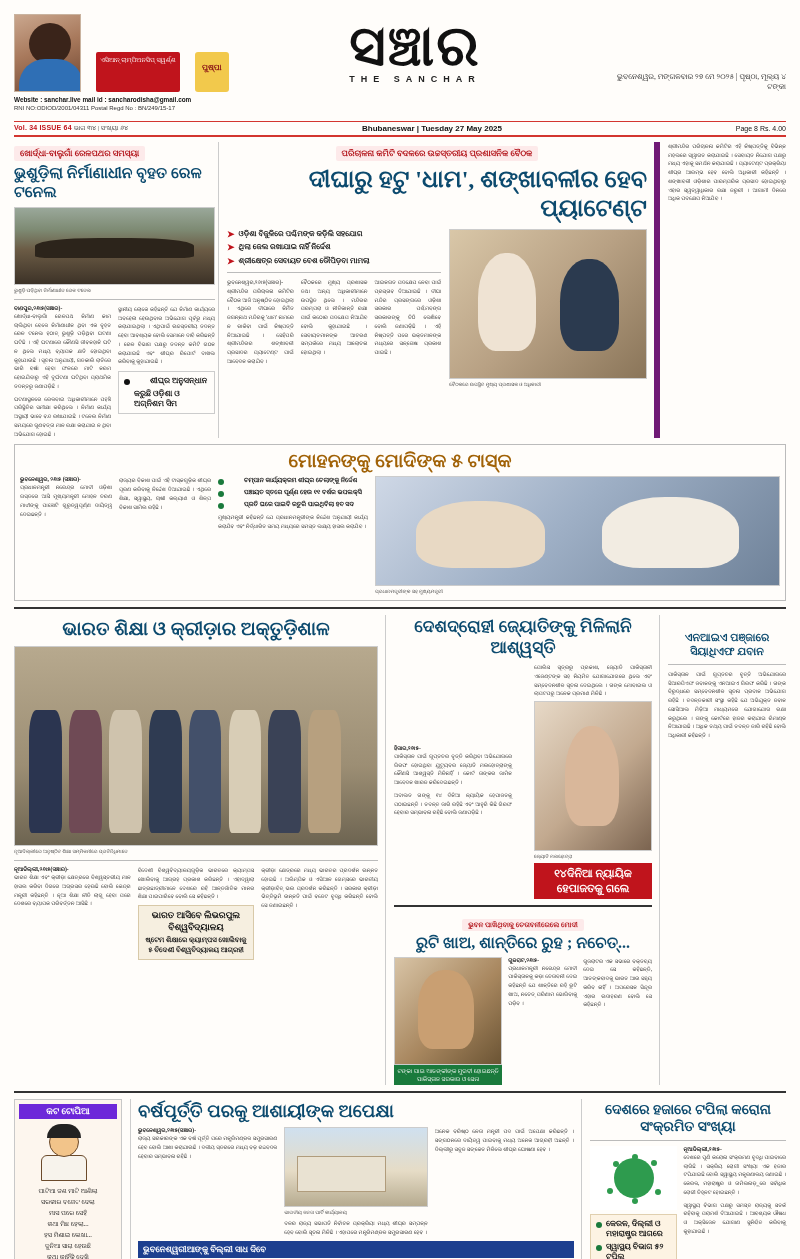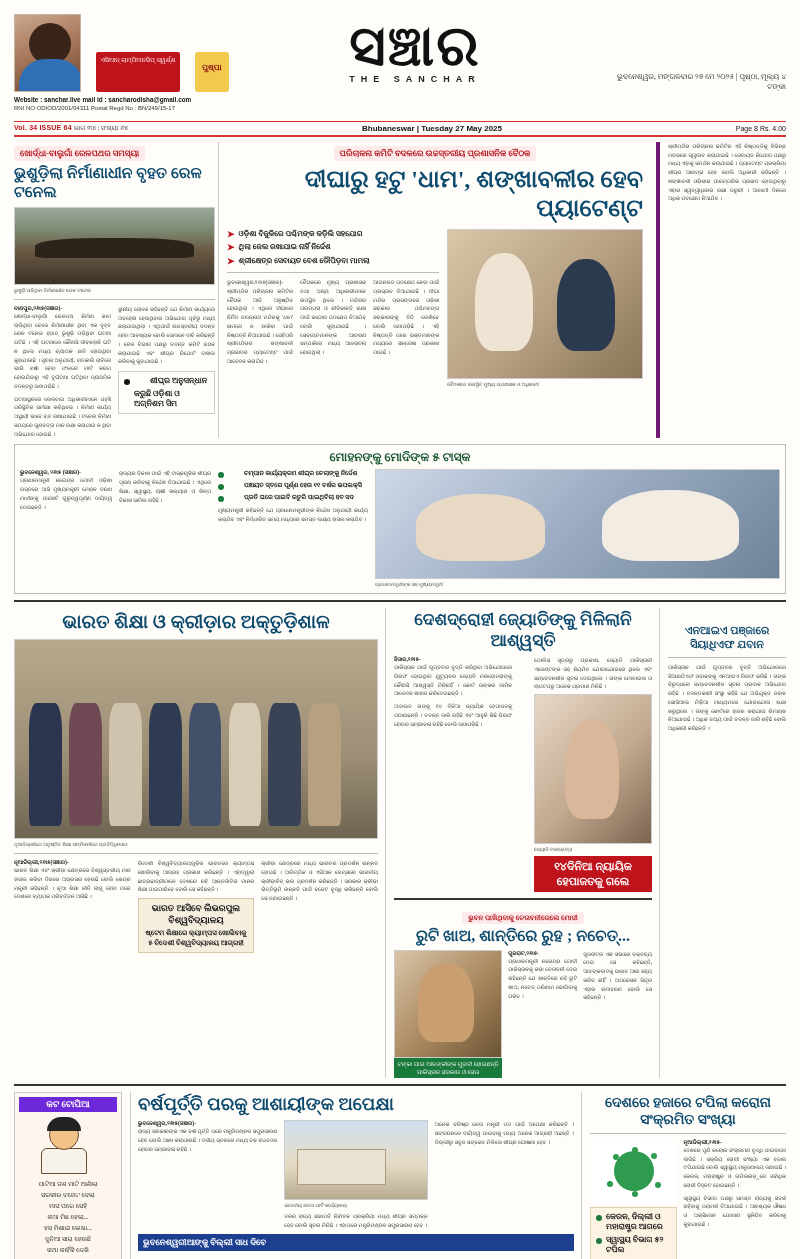--- a/index.html
+++ b/index.html
@@ -98,21 +98,21 @@
   }
   .cap { font-size: 5px; color:#333; padding-top:2px; line-height:1.4; }
 
   
   .cols { display: flex; gap: 7px; }
   .col { flex: 1; }
 
   
   .top { display: flex; gap: 8px; margin-top: 5px; }
   .top-left { width: 205px; border-right: 1px solid #ccc; padding-right: 3px; }
-  .top-mid { flex: 1; padding-right: 13px; border-right: 4px solid #701a75; }
+  .top-mid { flex: 1; padding-right: 7px; border-right: 6px solid #701a75; }
   .top-right { width: 118px; }
 
   .h-left { font-size: 15.5px; line-height: 1.22; margin: 3px 0 5px; }
   .photo-quarry {
     height: 78px;
     background:
       linear-gradient(180deg,#9aa89a 0%, #7e8b74 28%, #6b5b45 55%, #3c3227 100%);
   }
   .photo-quarry:after {
     content:""; position:absolute; left:10%; top:40%; width:80%; height:26%;
@@ -136,21 +136,21 @@
     border-radius: 46% 46% 30% 30%; background:#efe3d3;
   }
   .photo-two-men:after {
     content:""; position:absolute; right:14%; top:20%; width:30%; height:62%;
     border-radius: 46% 46% 30% 30%; background:#2b3a4f;
   }
 
   
   .mm-band { border: 1px solid #bbb; margin-top: 6px; padding: 5px; }
   .mm-title {
-    text-align:center; font-size: 12px; color:#14532d; font-weight: bold;
+    text-align:center; font-size: 19px; color:#a16207; font-weight: bold;
     font-family:"Liberation Serif", serif; margin-bottom: 4px;
   }
   .mm-body { display:flex; gap:7px; }
   .mm-c1 { width: 92px; }
   .mm-c2 { width: 92px; }
   .mm-c3 { width: 150px; }
   .mm-c4 { flex: 1; }
   .photo-modi {
     height: 110px;
     background: linear-gradient(135deg,#cfd8e6 0%, #9fb0c6 45%, #6f8299 100%);
@@ -417,21 +417,21 @@
           </div>
         </div>
         <div class="col">
           <div class="body-od">କ୍ରୀଡ଼ା କ୍ଷେତ୍ରରେ ମଧ୍ୟ ଭାରତର ପ୍ରଦର୍ଶନ ଉନ୍ନତ ହୋଇଛି । ଅଲିମ୍ପିକ ଓ ଏସିଆନ ଗେମ୍ସରେ ଭାରତୀୟ କ୍ରୀଡ଼ାବିତ୍ ଭଲ ପ୍ରଦର୍ଶନ କରିଛନ୍ତି । ସରକାର କ୍ରୀଡ଼ା ଭିତ୍ତିଭୂମି ଉନ୍ନତି ପାଇଁ ବଜେଟ ବୃଦ୍ଧି କରିଛନ୍ତି ବୋଲି ସେ ଜଣାଇଛନ୍ତି ।</div>
         </div>
       </div>
     </div>
 
     <div class="mid-center">
       <div class="hl-odia h-mid2" style="text-align:center;">ଦେଶଦ୍ରୋହୀ ଜ୍ୟୋତିଙ୍କୁ ମିଳିଲାନି ଆଶ୍ୱସ୍ତି</div>
-      <div style="display:flex;gap:22px;">
+      <div style="display:flex;gap:22px;align-items:center;">
         <div style="width:50%;">
           <div class="dateline od">ହିସାର,୨୬ା୫-</div>
           <div class="body-od">ପାକିସ୍ତାନ ପାଇଁ ଗୁପ୍ତଚର ବୃତ୍ତି କରିଥିବା ଅଭିଯୋଗରେ ଗିରଫ ହୋଇଥିବା ୟୁଟ୍ୟୁବର ଜ୍ୟୋତି ମଲହୋତ୍ରାଙ୍କୁ କୌଣସି ଆଶ୍ୱସ୍ତି ମିଳିନାହିଁ । କୋର୍ଟ ତାଙ୍କର ଜାମିନ ଆବେଦନ ଖାରଜ କରିଦେଇଛନ୍ତି ।</div>
           <div class="body-od" style="margin-top:4px;">ଅଦାଲତ ତାଙ୍କୁ ୧୪ ଦିନିଆ ନ୍ୟାୟିକ ହେପାଜତକୁ ପଠାଇଛନ୍ତି । ତଦନ୍ତ ଜାରି ରହିଛି ଏବଂ ଆହୁରି କିଛି ଗିରଫ ହେବାର ସମ୍ଭାବନା ରହିଛି ବୋଲି ଜଣାପଡ଼ିଛି ।</div>
         </div>
         <div style="width:50%;">
           <div class="body-od">ପୋଲିସ ସୂତ୍ରରୁ ପ୍ରକାଶ, ଜ୍ୟୋତି ପାକିସ୍ତାନୀ ଏଜେଣ୍ଟଙ୍କ ସହ ନିୟମିତ ଯୋଗାଯୋଗରେ ଥିଲେ ଏବଂ ସମ୍ବେଦନଶୀଳ ସୂଚନା ଦେଇଥିଲେ । ତାଙ୍କ ମୋବାଇଲ ଓ ଲାପଟପରୁ ଅନେକ ପ୍ରମାଣ ମିଳିଛି ।</div>
           <div class="photo photo-woman" style="margin-top:3px;"></div>
           <div class="cap od">ଜ୍ୟୋତି ମଲହୋତ୍ରା</div>
           <div class="redstrip od" style="margin-top:3px;">୧୪ଦିନିଆ ନ୍ୟାୟିକ ହେପାଜତକୁ ଗଲେ</div>

